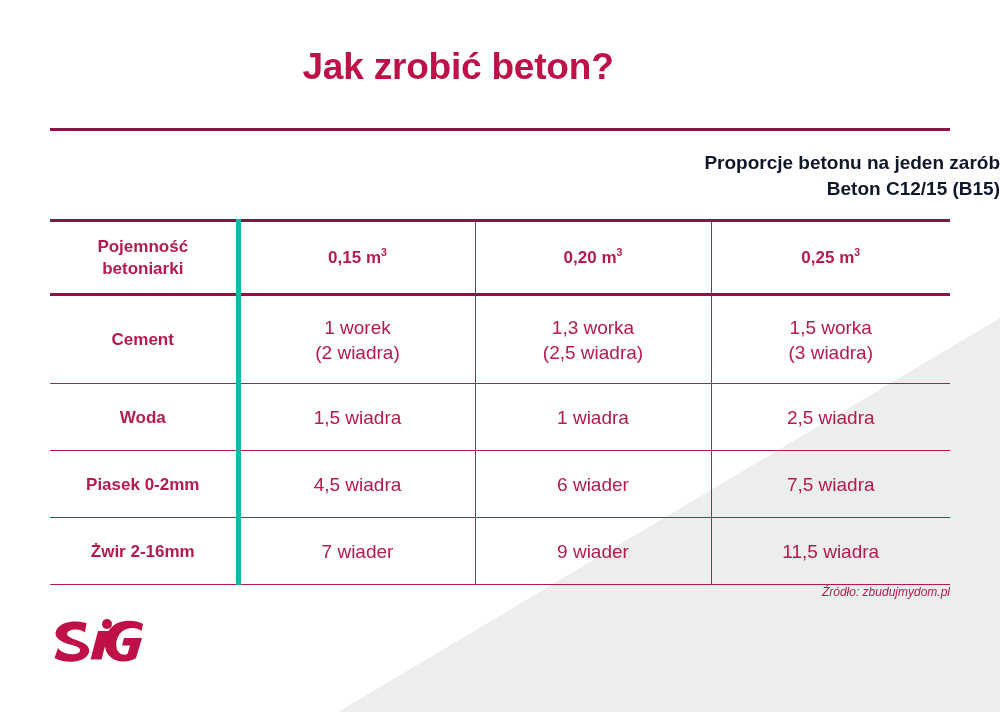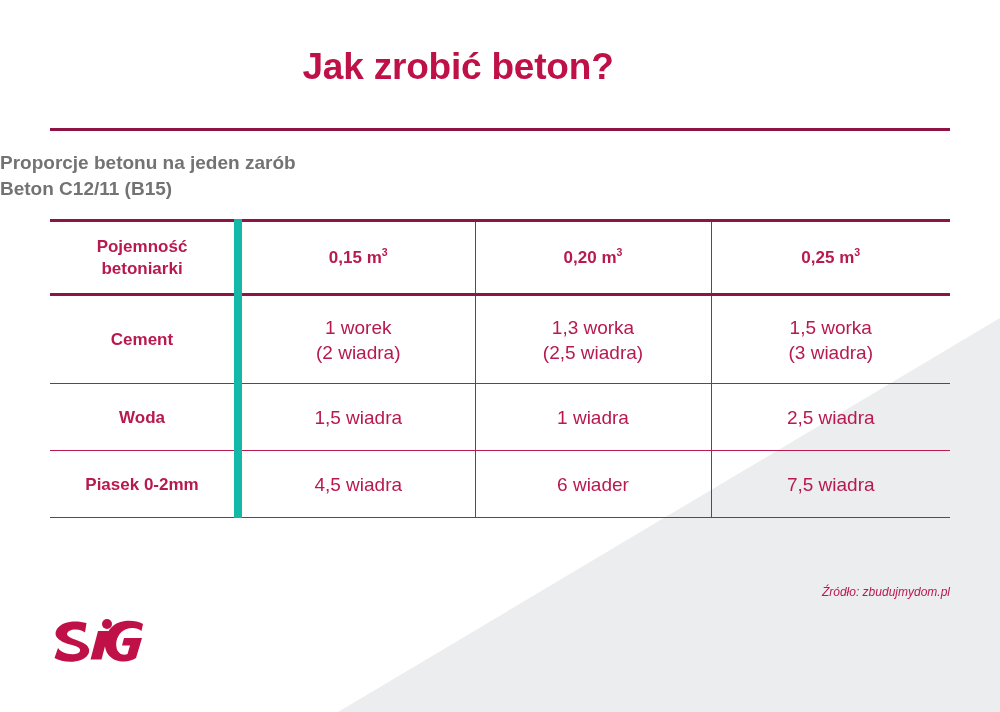--- a/index.html
+++ b/index.html
@@ -54,25 +54,25 @@
     width: 900px;
     height: 3px;
     background: #8e1446;
   }
 
   .subtitle {
     position: absolute;
     left: 0;
     top: 150px;
     width: 1000px;
-    text-align: left;
+    text-align: right;
     font-size: 19px;
     font-weight: bold;
     line-height: 26px;
-    color: #737373;
+    color: #0f172a;
   }
 
   
   .tbl {
     position: absolute;
     left: 50px;
     top: 219px;
     width: 900px;
     border-collapse: collapse;
     table-layout: fixed;
@@ -112,21 +112,21 @@
   .row-std td    { height: 66px; text-align: center; }
 
   .row-body td.cell-label {
     font-weight: bold;
     font-size: 17px;
     color: #b8194e;
     margin-top: 42px;
   }
 
   
-  .sep-thick { border-right: 8px solid #14b8a6; }
+  .sep-thick { border-right: 5px solid #14b8a6; }
   .sep-thin  { border-right: 1.5px solid #b8194e; }
 
   .unit sup {
     font-size: 0.62em;
     vertical-align: super;
     line-height: 0;
   }
 
   .source {
     position: absolute;
@@ -156,21 +156,21 @@
   </svg>
 
   <div class="content">
 
     <div class="title">Jak zrobić beton?</div>
 
     <div class="rule-top"></div>
 
     <div class="subtitle">
       <div>Proporcje betonu na jeden zarób</div>
-      <div>Beton C12/11 (B15)</div>
+      <div>Beton C12/15 (B15)</div>
     </div>
 
     <table class="tbl">
       <colgroup>
         <col class="col-label">
           <col class="col-a">
           <col class="col-b">
           <col class="col-c">
       </colgroup>
       <tbody>
@@ -216,20 +216,26 @@
           <td>2,5 wiadra</td>
         </tr>
 
         <tr class="row-body row-std">
           <td class="cell-label sep-thick">Piasek 0-2mm</td>
           <td class="sep-thin">4,5 wiadra</td>
           <td class="sep-thin">6 wiader</td>
           <td>7,5 wiadra</td>
         </tr>
 
+        <tr class="row-body row-std">
+          <td class="cell-label sep-thick">Żwir 2-16mm</td>
+          <td class="sep-thin">7 wiader</td>
+          <td class="sep-thin">9 wiader</td>
+          <td>11,5 wiadra</td>
+        </tr>
       </tbody>
     </table>
 
     <div class="source">Źródło: zbudujmydom.pl</div>
 
     <svg class="logo" viewBox="0 0 200 92" aria-label="SIG">
       <g fill="#bf1148">
         <path d="M73 10 C52 4, 24 6, 14 22 C4 38, 22 48, 40 53 C52 56, 62 59, 60 66
                  C58 73, 44 74, 33 71 C25 69, 19 65, 16 60 L9 80
                  C22 88, 46 90, 62 84 C80 77, 84 61, 70 52 C60 45, 42 42, 36 36

